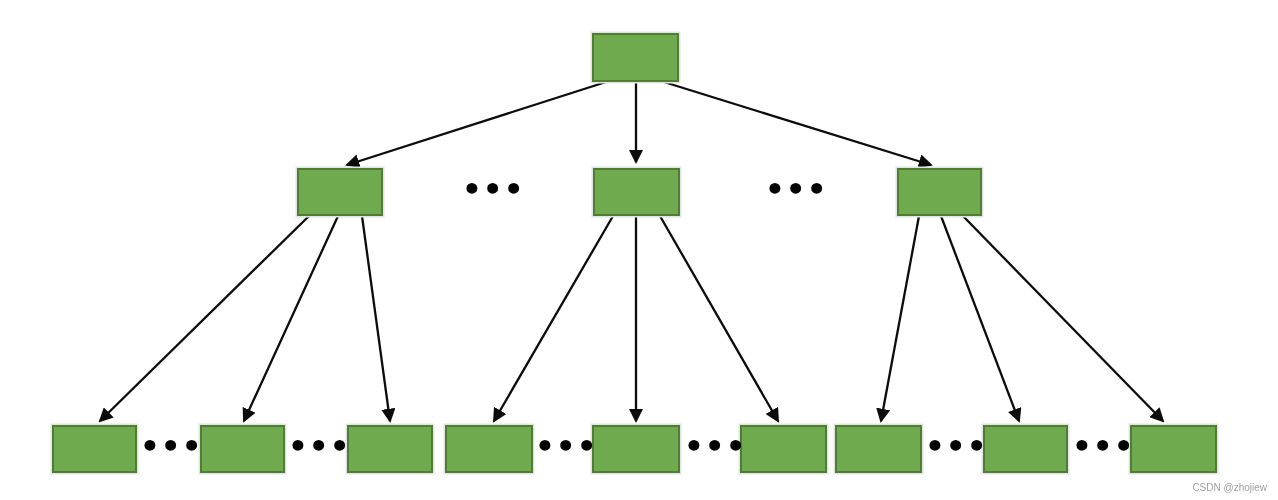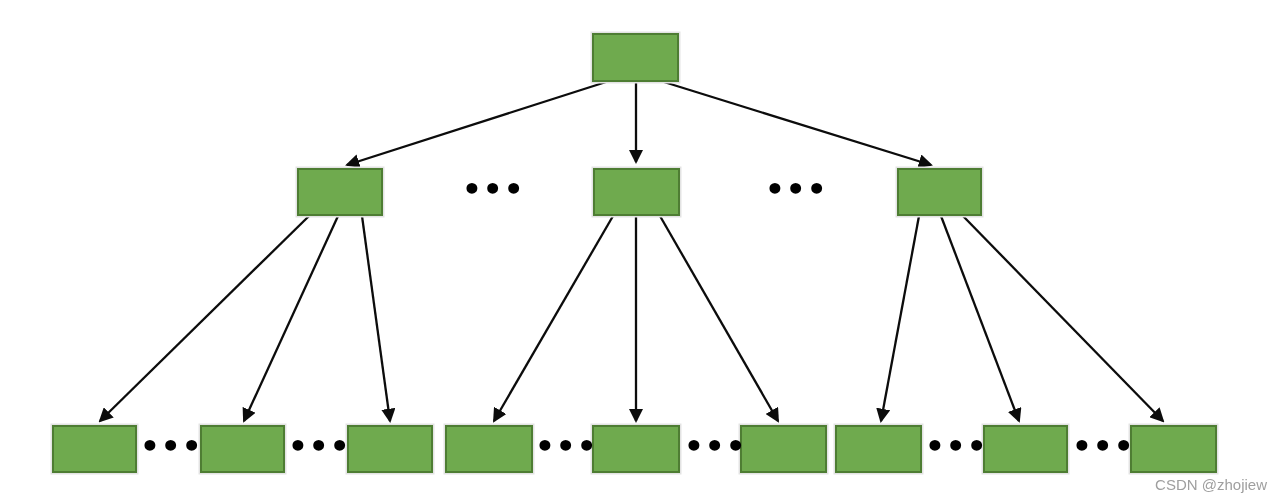--- a/index.html
+++ b/index.html
@@ -33,21 +33,21 @@
     font-size:31px;line-height:30px;
     font-weight:bold;
     letter-spacing:1px;
     color:#000000;
     font-family:"DejaVu Sans", sans-serif;
     user-select:none;
   }
   .watermark{
     position:absolute;
     right:11px;bottom:7px;
-    font-size:15px;
+    font-size:10px;
     color:var(--watermark);
     font-family:"Liberation Sans", sans-serif;
   }
 </style>
 </head>
 <body>
 
 <div class="canvas">
 
   <svg class="edges" viewBox="0 0 1278 500" xmlns="http://www.w3.org/2000/svg">

